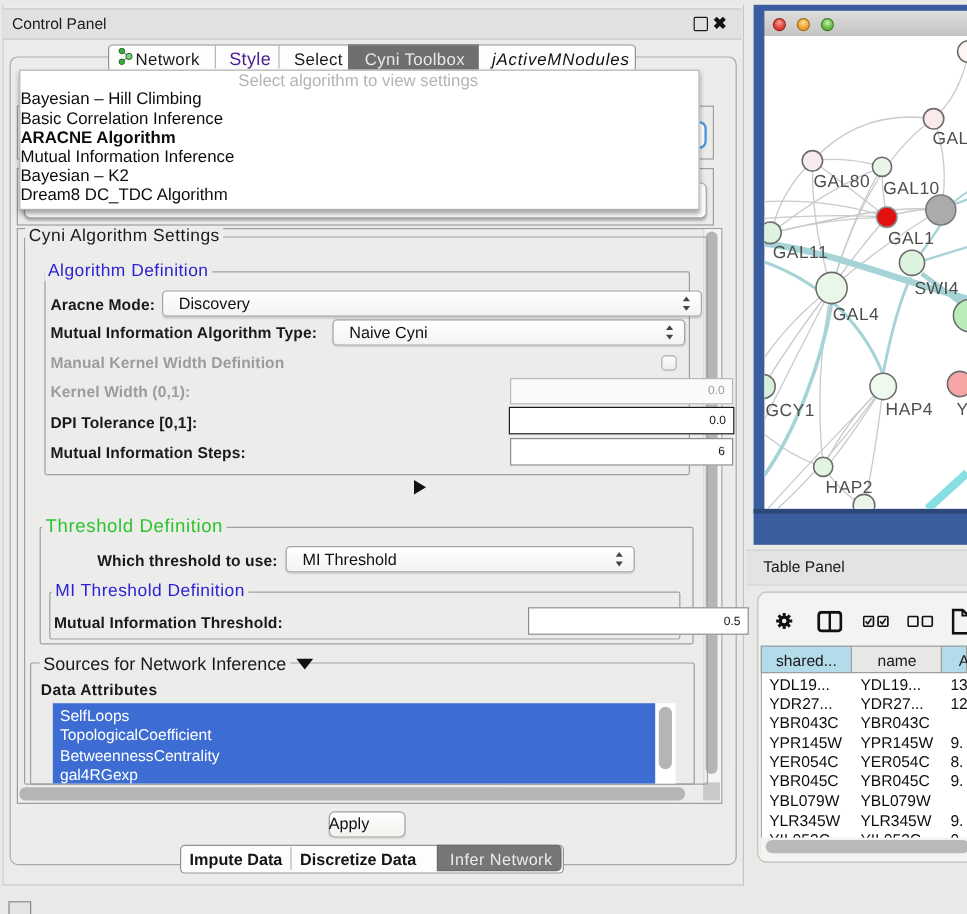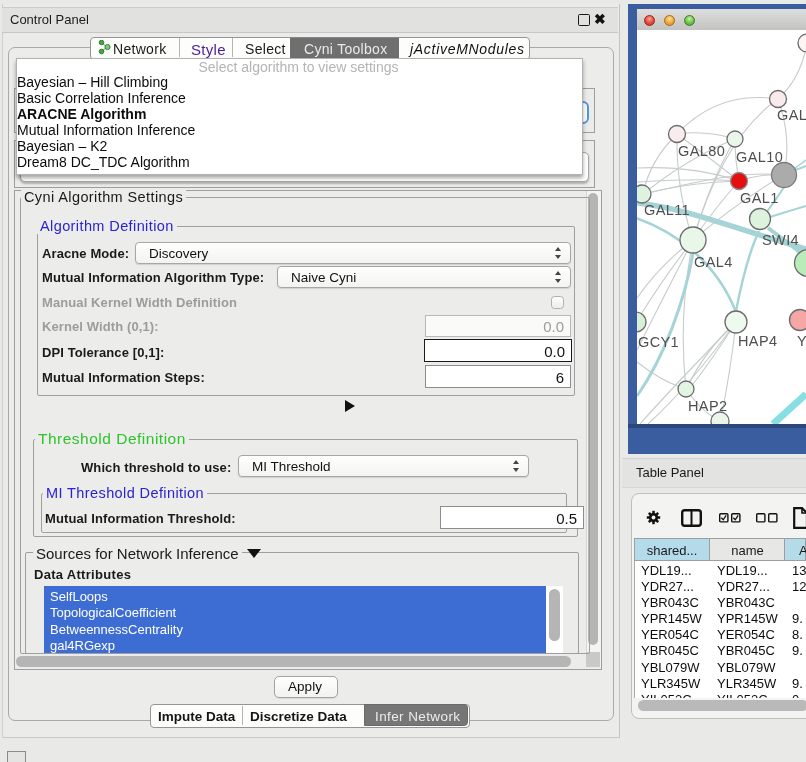--- a/index.html
+++ b/index.html
@@ -4,21 +4,21 @@
 <style>
   html,body{margin:0;padding:0;}
   body{width:806px;height:762px;background:#e9e9e7;font-family:"Liberation Sans",sans-serif;overflow:hidden;}
   #page{position:relative;width:806px;height:762px;overflow:hidden;}
   .abs{position:absolute;}
   .combo{position:absolute;background:linear-gradient(#ffffff,#f3f3f1);border:1px solid #a6a6a6;border-radius:4px;box-shadow:0 1px 1px rgba(0,0,0,0.12);}
   .combo .ct{position:absolute;left:13px;top:50%;transform:translateY(-50%);font-size:13.5px;color:#111;white-space:nowrap;}
   .spin{position:absolute;right:8px;top:50%;width:7px;height:12px;transform:translateY(-50%);}
   .spin:before{content:"";position:absolute;left:0;top:0;border-left:3.5px solid transparent;border-right:3.5px solid transparent;border-bottom:4.5px solid #444;}
   .spin:after{content:"";position:absolute;left:0;bottom:0;border-left:3.5px solid transparent;border-right:3.5px solid transparent;border-top:4.5px solid #444;}
-  .fld{position:absolute;background:#fff;border:1px solid #8d8d8d;font-size:15px;color:#111;text-align:left;}
+  .fld{position:absolute;background:#fff;border:1px solid #8d8d8d;font-size:10px;color:#111;text-align:left;padding-left:40px;}
   .fld span{position:absolute;right:6px;top:50%;transform:translateY(-50%);}
   .glabel{position:absolute;background:#ececea;padding:0 3px;font-size:14.5px;letter-spacing:0.4px;white-space:nowrap;}
   .grp{position:absolute;border:1px solid #9f9f9f;border-radius:2px;}
   .lbl{position:absolute;font-size:13px;font-weight:bold;letter-spacing:0.1px;color:#1a1a1a;white-space:nowrap;}
 </style>
 </head>
 <body>
 <div id="page">
 
 <div class="abs" style="left:2px;top:4px;width:616px;height:733px;background:#ebebe9;border-left:1px solid #cfcfcd;border-right:1px solid #c4c4c2;border-bottom:1px solid #c9c9c7;"></div>
@@ -57,21 +57,21 @@
 <div class="abs" style="left:588px;top:193px;width:10px;height:452px;background:#b5b5b5;border-radius:5px;"></div>
 <div class="abs" style="left:586px;top:652px;width:14px;height:15px;background:#c9c9c7;"></div>
 
 <div class="grp" style="left:20px;top:197px;width:568px;height:455px;"></div>
 <div class="glabel" style="left:21px;top:189px;color:#1a1a1a;">Cyni Algorithm Settings</div>
 
 <div class="grp" style="left:37px;top:226px;width:536px;height:168px;"></div>
 <div class="glabel" style="left:37px;top:218px;color:#2b22d3;">Algorithm Definition</div>
 
 <div class="lbl" style="left:42px;top:246px;">Aracne Mode:</div>
-<div class="combo" style="left:135px;top:242px;width:434px;height:20px;">
+<div class="combo" style="left:135px;top:242px;width:434px;height:20px;padding-left:14px;">
       <span class="ct">Discovery</span>
       <span class="spin"></span>
     </div>
 
 <div class="lbl" style="left:42px;top:270px;">Mutual Information Algorithm Type:</div>
 <div class="combo" style="left:277px;top:266px;width:292px;height:20px;">
       <span class="ct">Naive Cyni</span>
       <span class="spin"></span>
     </div>
 
@@ -118,21 +118,21 @@
 <div class="lbl" style="left:34px;top:567px;font-size:13px;letter-spacing:0.3px;">Data Attributes</div>
 
 <div class="abs" style="left:44px;top:586px;width:519px;height:67px;background:#fff;"></div>
 <div class="abs" style="left:44px;top:586px;width:502px;height:67px;background:#3d6dd3;"></div>
 <div class="abs" style="left:50px;top:589px;font-size:13px;color:#fff;line-height:16.3px;">SelfLoops<br>TopologicalCoefficient<br>BetweennessCentrality<br>gal4RGexp</div>
 <div class="abs" style="left:549px;top:589px;width:11px;height:52px;background:#b5b5b5;border-radius:5.5px;"></div>
 
 <div class="abs" style="left:16px;top:656px;width:555px;height:11px;background:#b5b5b5;border-radius:5.5px;"></div>
 
 <div class="abs" style="left:274px;top:676px;width:62px;height:20px;background:linear-gradient(#ffffff,#f2f2ef);border:1px solid #a3a3a3;border-radius:5px;box-shadow:0 1px 1px rgba(0,0,0,0.08);"></div>
-<div class="abs" style="left:274px;top:679px;width:62px;text-align:center;font-size:13.5px;color:#111;">Apply</div>
+<div class="abs" style="left:274px;top:679px;width:62px;text-align:left;font-size:13.5px;color:#111;">Apply</div>
 
 <div class="abs" style="left:150px;top:704px;width:318px;height:22px;background:#fdfdfc;border:1px solid #949494;border-radius:4px;"></div>
 <div class="abs" style="left:364px;top:704px;width:104px;height:22px;background:#767676;border:1px solid #6a6a6a;border-radius:0 4px 4px 0;box-sizing:border-box;"></div>
 <div class="abs" style="left:242px;top:706px;width:1px;height:19px;background:#b5b5b5;"></div>
 <div class="abs" style="left:158px;top:709px;font-size:13.5px;font-weight:bold;color:#151515;">Impute Data</div>
 <div class="abs" style="left:250px;top:709px;font-size:13.5px;font-weight:bold;color:#151515;">Discretize Data</div>
 <div class="abs" style="left:375px;top:709px;font-size:13.5px;letter-spacing:0.4px;color:#ececec;">Infer Network</div>
 
 <div class="abs" style="left:7px;top:751px;width:17px;height:14px;background:#e4e4e2;border:1.5px solid #8a8a8a;"></div>
 

